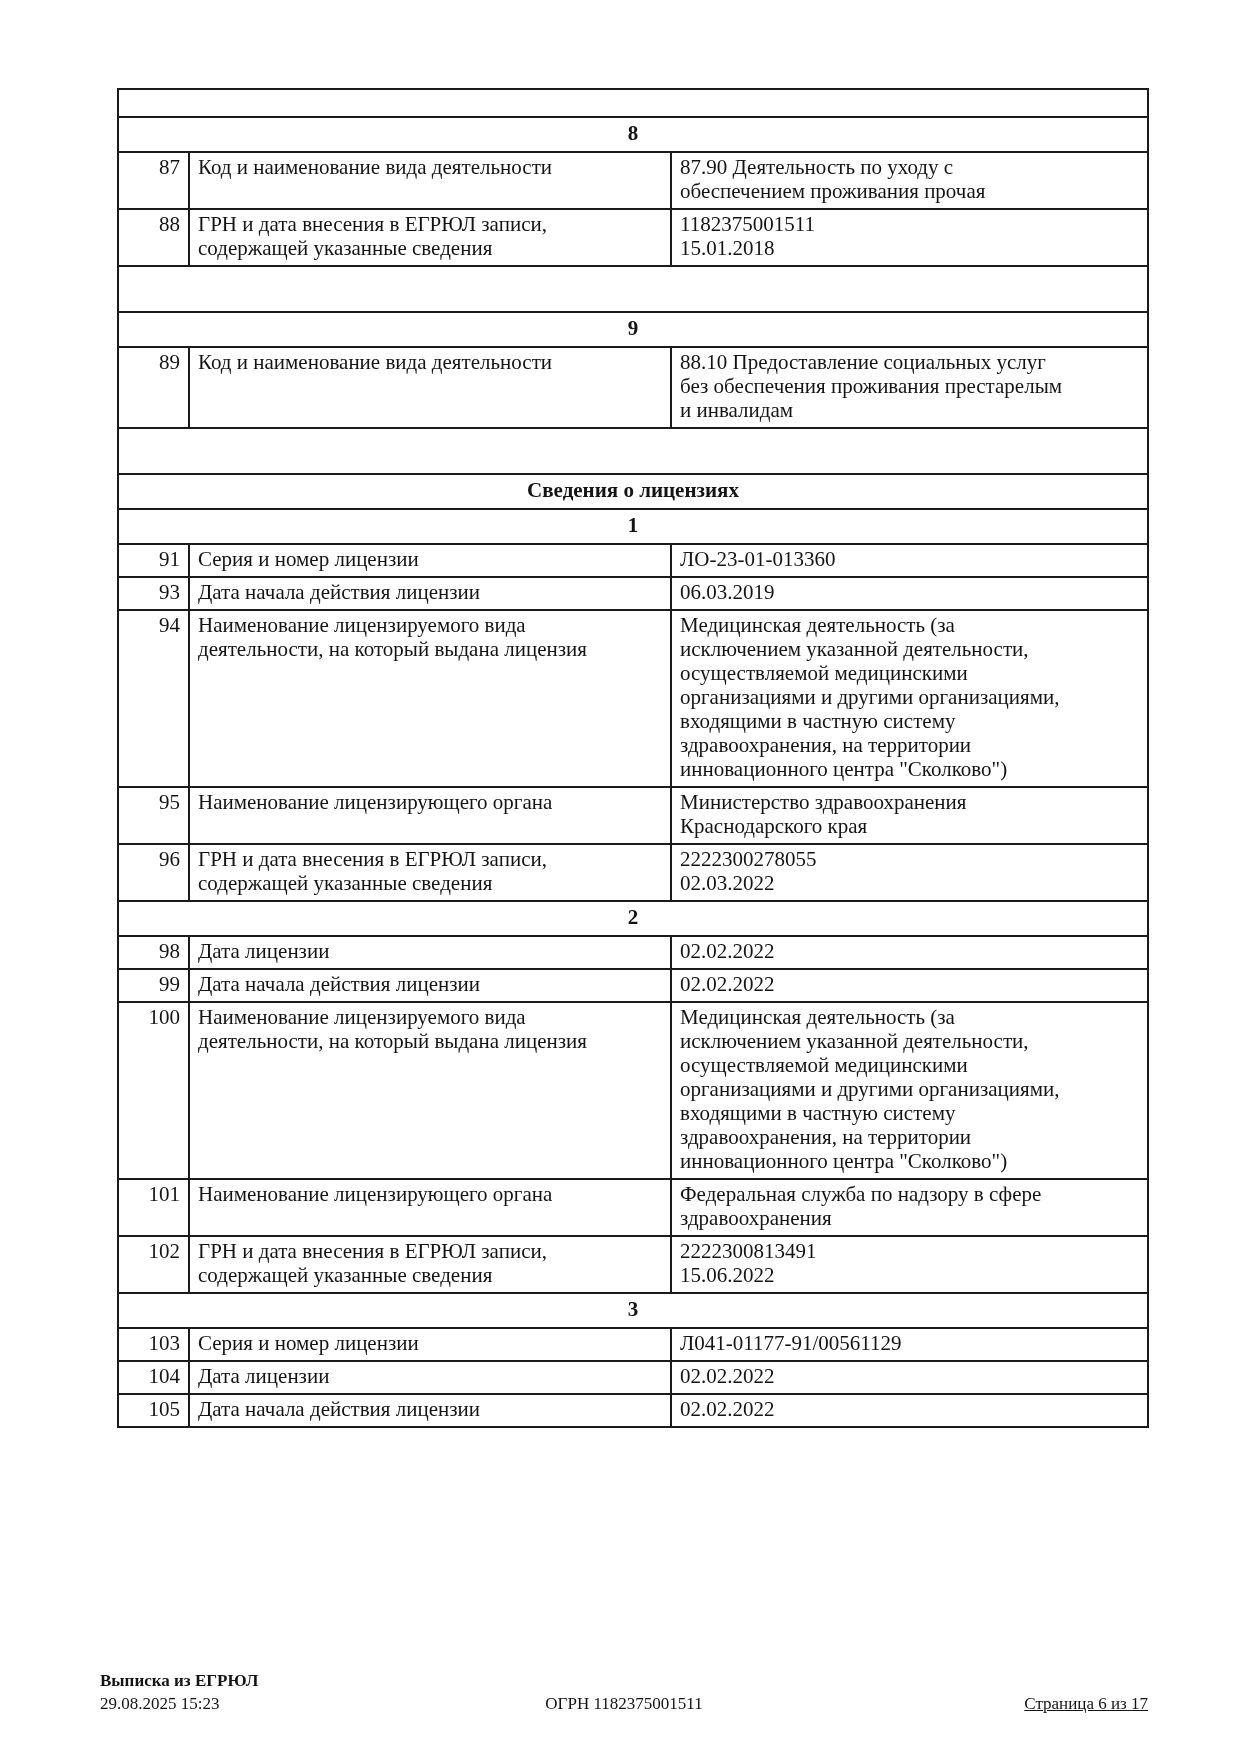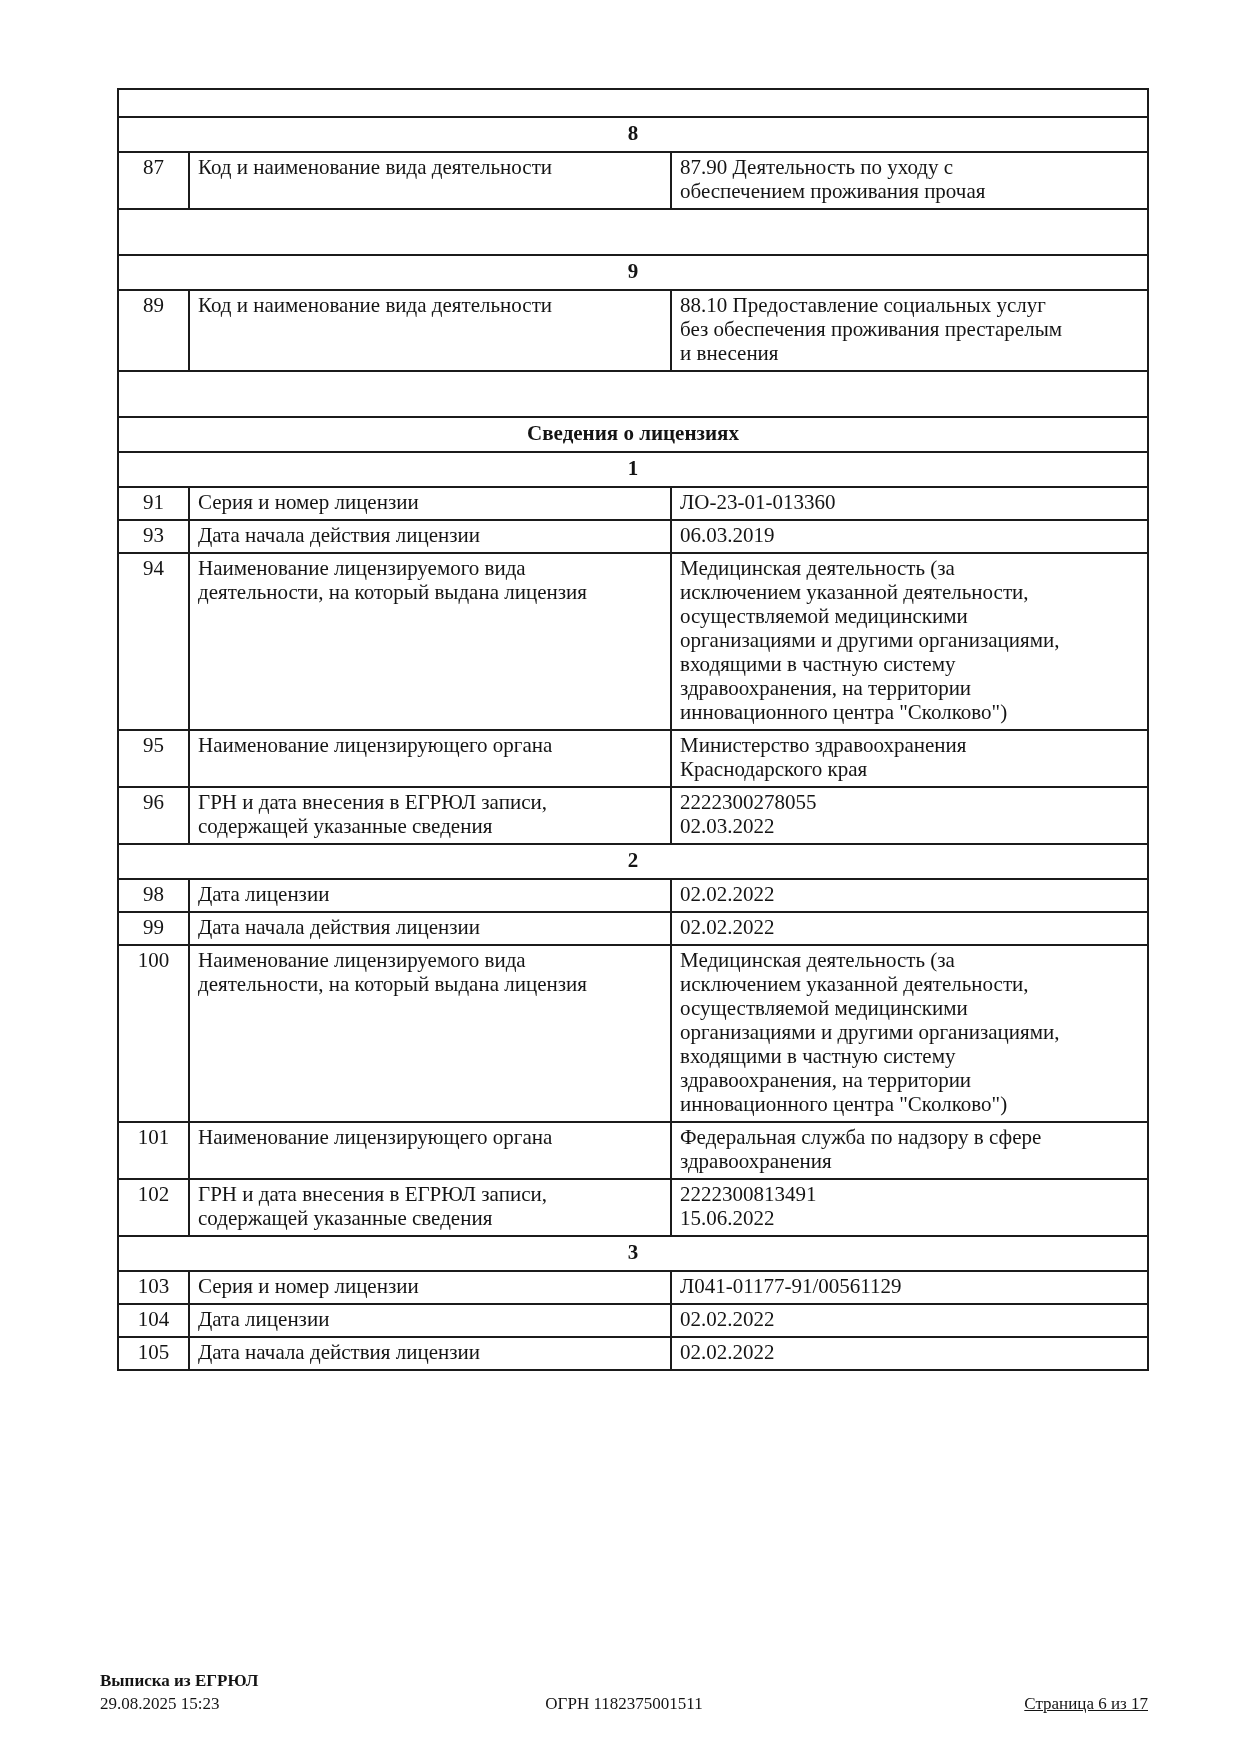--- a/index.html
+++ b/index.html
@@ -29,21 +29,21 @@
   .egrul-table td {
     border: 2px solid #1b1b1b;
     vertical-align: top;
     padding: 2px 8px 5px 8px;
     word-wrap: break-word;
   }
   .col-num   { width: 71px; }
   .col-label { width: 482px; }
   .col-value { width: 477px; }
   .cell-num {
-    text-align: center;
+    text-align: right;
     padding-left: 2px;
     padding-right: 2px;
     margin-left: 48px;
   }
   .spacer-row td {
     height: 44px;
     padding: 0;
   }
   .spacer-row.spacer-small td {
     height: 26px;
@@ -109,35 +109,46 @@
         <tr class="data-row">
           <td class="cell-num">87</td>
           <td class="cell-label">
             <div class="label-line">Код и наименование вида деятельности</div>
           </td>
           <td class="cell-value">
             <div class="value-line">87.90 Деятельность по уходу с</div>
             <div class="value-line">обеспечением проживания прочая</div>
           </td>
         </tr>
+        <tr class="data-row">
+          <td class="cell-num">88</td>
+          <td class="cell-label">
+            <div class="label-line">ГРН и дата внесения в ЕГРЮЛ записи,</div>
+            <div class="label-line">содержащей указанные сведения</div>
+          </td>
+          <td class="cell-value">
+            <div class="value-line">1182375001511</div>
+            <div class="value-line">15.01.2018</div>
+          </td>
+        </tr>
         <tr class="spacer-row">
           <td colspan="3"></td>
         </tr>
         <tr class="section-row">
           <td colspan="3">9</td>
         </tr>
         <tr class="data-row">
           <td class="cell-num">89</td>
           <td class="cell-label">
             <div class="label-line">Код и наименование вида деятельности</div>
           </td>
           <td class="cell-value">
             <div class="value-line">88.10 Предоставление социальных услуг</div>
             <div class="value-line">без обеспечения проживания престарелым</div>
-            <div class="value-line">и внесения</div>
+            <div class="value-line">и инвалидам</div>
           </td>
         </tr>
         <tr class="spacer-row">
           <td colspan="3"></td>
         </tr>
         <tr class="header-row">
           <td colspan="3">Сведения о лицензиях</td>
         </tr>
         <tr class="section-row">
           <td colspan="3">1</td>

